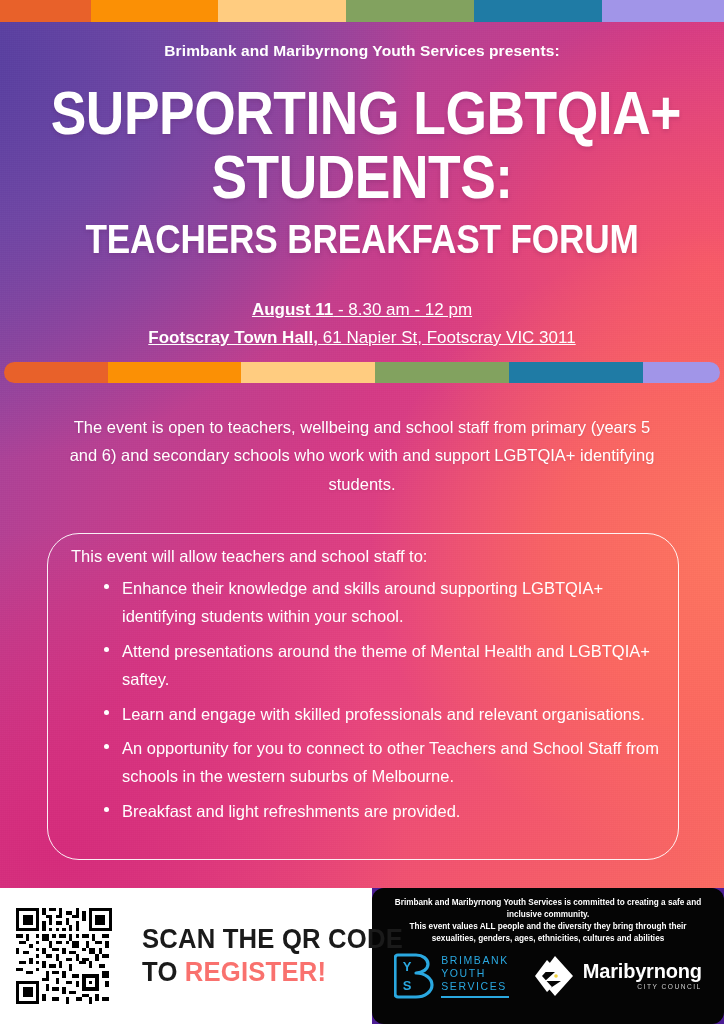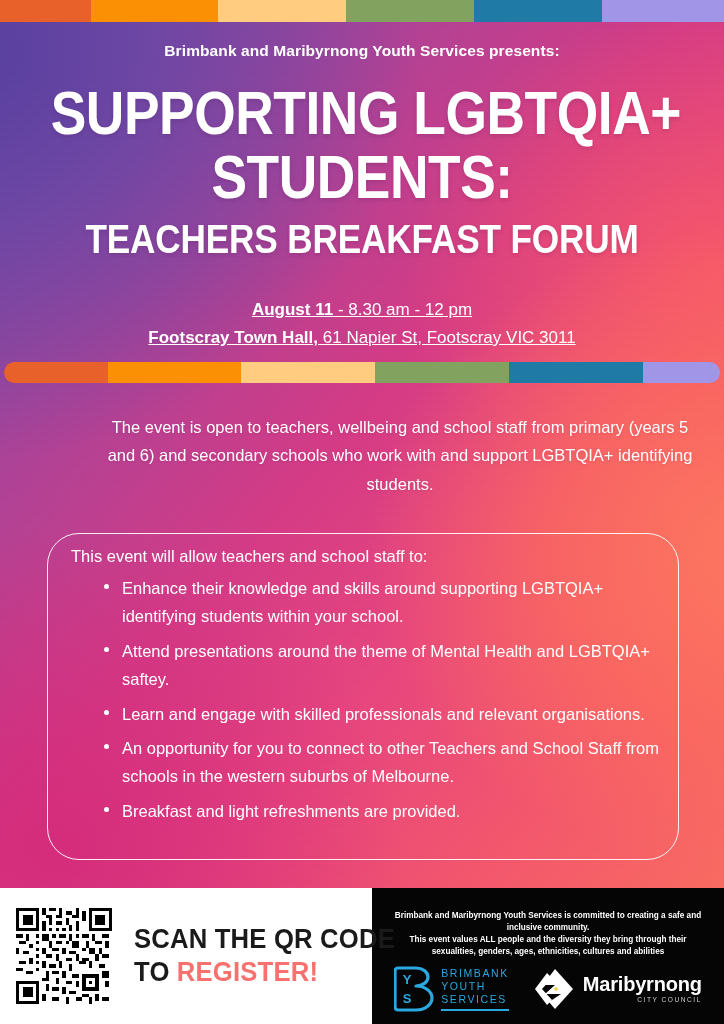--- a/index.html
+++ b/index.html
@@ -122,21 +122,20 @@
   
   .intro {
     position:absolute;
     top:413px; left:62px; width:600px;
     text-align:center;
     color:#ffffff;
     font-size:16.5px;
     line-height:1.72;
     z-index:5;
     text-shadow:0 1px 3px rgba(100,20,70,0.14);
-    margin-left:38px;
   }
 
   
   .box {
     position:absolute;
     left:47px; top:533px;
     width:632px; height:327px;
     border:1.6px solid rgba(255,255,255,0.92);
     border-radius:32px;
     z-index:5;
@@ -177,21 +176,21 @@
     width:724px; height:136px;
     display:flex;
     z-index:7;
   }
   .panel-white {
     width:372px; height:136px;
     background:#ffffff;
     display:flex;
     align-items:center;
     padding-left:16px;
-    gap:22px;
+    gap:30px;
   }
   .qr {
     width:96px; height:96px;
     flex:0 0 96px;
     background:#ffffff;
     position:relative;
   }
   .qr svg { display:block; }
   .scan-text {
     font-family:"Liberation Sans Narrow","Liberation Sans", sans-serif;
@@ -206,21 +205,22 @@
   }
   .scan-text .reg { color:#f9716e; }
 
   .panel-black {
     width:352px; height:136px;
     background:#050505;
     display:flex;
     flex-direction:column;
     align-items:center;
     justify-content:flex-start;
-    padding-top:22px;
+    padding-top:9px;
+    border-radius:12px;
   }
   .blurb {
     width:330px;
     text-align:center;
     color:#ffffff;
     font-size:8.2px;
     line-height:1.45;
     font-weight:bold;
   }
   .logos {

